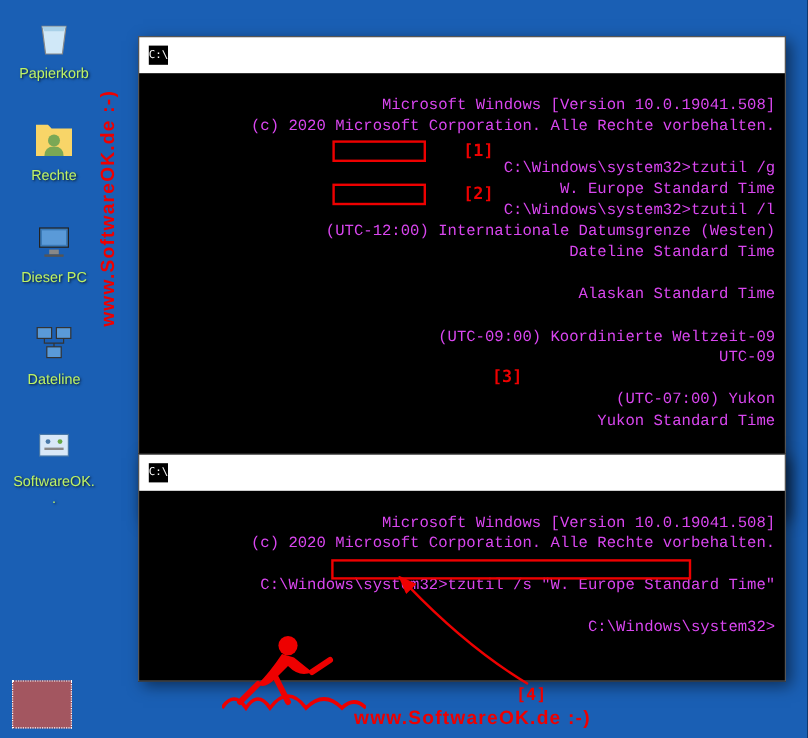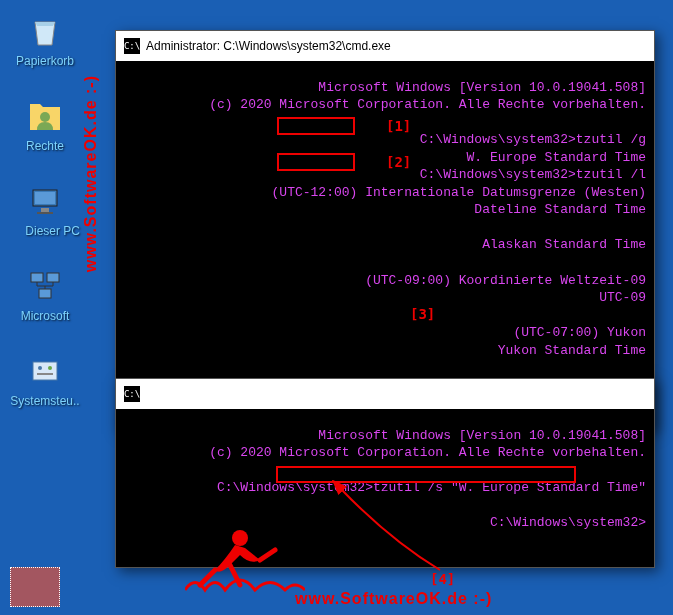--- a/index.html
+++ b/index.html
@@ -8,21 +8,21 @@
       height: 615px;
       background: #1a5fb4;
       font-family: "Segoe UI", Arial, sans-serif;
       position: relative;
       overflow: hidden;
     }
     .desktop-icon {
       position: absolute;
       width: 70px;
       text-align: center;
-      color: #7dd3fc;
+      color: #bef264;
       font-size: 12px;
       cursor: pointer;
     }
     .desktop-icon .icon-img {
       width: 40px;
       height: 40px;
       margin: 0 auto 4px;
       display: flex;
       align-items: center;
       justify-content: center;
@@ -135,64 +135,63 @@
   <div class="icon-img">
     <svg width="40" height="40" viewBox="0 0 40 40">
         <path d="M5 15 L5 35 L35 35 L35 12 L18 12 L15 9 L5 9 Z" fill="#f8d568"></path>
         <circle cx="20" cy="22" r="5" fill="#7aa855"></circle>
         <path d="M12 35 Q12 27 20 27 Q28 27 28 35 Z" fill="#7aa855"></path>
       </svg>
   </div>
   <div class="label">Rechte</div>
 </div>
 
-<div class="desktop-icon" style="left:10px; top:180px;text-align:right;">
+<div class="desktop-icon" style="left:10px; top:180px;">
   <div class="icon-img">
     <svg width="40" height="40" viewBox="0 0 40 40">
         <rect x="8" y="10" width="24" height="16" fill="#3a7ab8" stroke="#222"></rect>
         <rect x="10" y="12" width="20" height="12" fill="#5a9ad8"></rect>
         <rect x="16" y="28" width="8" height="4" fill="#888"></rect>
         <rect x="12" y="32" width="16" height="2" fill="#555"></rect>
       </svg>
   </div>
   <div class="label">Dieser PC</div>
 </div>
 
 <div class="desktop-icon" style="left:10px; top:265px;">
   <div class="icon-img">
     <svg width="40" height="40" viewBox="0 0 40 40">
         <rect x="6" y="8" width="12" height="9" fill="#5a9ad8" stroke="#333"></rect>
         <rect x="22" y="8" width="12" height="9" fill="#5a9ad8" stroke="#333"></rect>
         <rect x="14" y="24" width="12" height="9" fill="#5a9ad8" stroke="#333"></rect>
         <path d="M12 17 L12 21 L20 21 L20 24 M28 17 L28 21 L20 21" stroke="#333" fill="none"></path>
       </svg>
   </div>
-  <div class="label">Microsoft</div>
+  <div class="label">Dateline</div>
 </div>
 
 <div class="desktop-icon" style="left:10px; top:350px;">
   <div class="icon-img">
     <svg width="40" height="40" viewBox="0 0 40 40">
         <rect x="8" y="12" width="24" height="18" fill="#d8e8f8" stroke="#4878a8"></rect>
         <circle cx="15" cy="18" r="2" fill="#4878a8"></circle>
         <circle cx="25" cy="18" r="2" fill="#68a848"></circle>
         <rect x="12" y="23" width="16" height="2" fill="#888"></rect>
       </svg>
   </div>
-  <div class="label">Systemsteu..</div>
+  <div class="label">SoftwareOK..</div>
 </div>
 
 <div class="selected-icon"></div>
 
 <div class="watermark" style="left:82px; top:75px;">www.SoftwareOK.de :-)</div>
 
 <div class="cmd-window" style="left:115px; top:30px; width:540px;">
   <div class="titlebar">
     <div class="titlebar-icon">C:\</div>
-    <span>Administrator: C:\Windows\system32\cmd.exe</span>
   </div>
   <div class="cmd-body">
 <span>Microsoft Windows [Version 10.0.19041.508]</span>
 <span>(c) 2020 Microsoft Corporation. Alle Rechte vorbehalten.</span>
 <span></span>
 <span>C:\Windows\system32&gt;tzutil /g</span>
 <span>W. Europe Standard Time</span>
 <span>C:\Windows\system32&gt;tzutil /l</span>
 <span>(UTC-12:00) Internationale Datumsgrenze (Westen)</span>
 <span>Dateline Standard Time</span>

